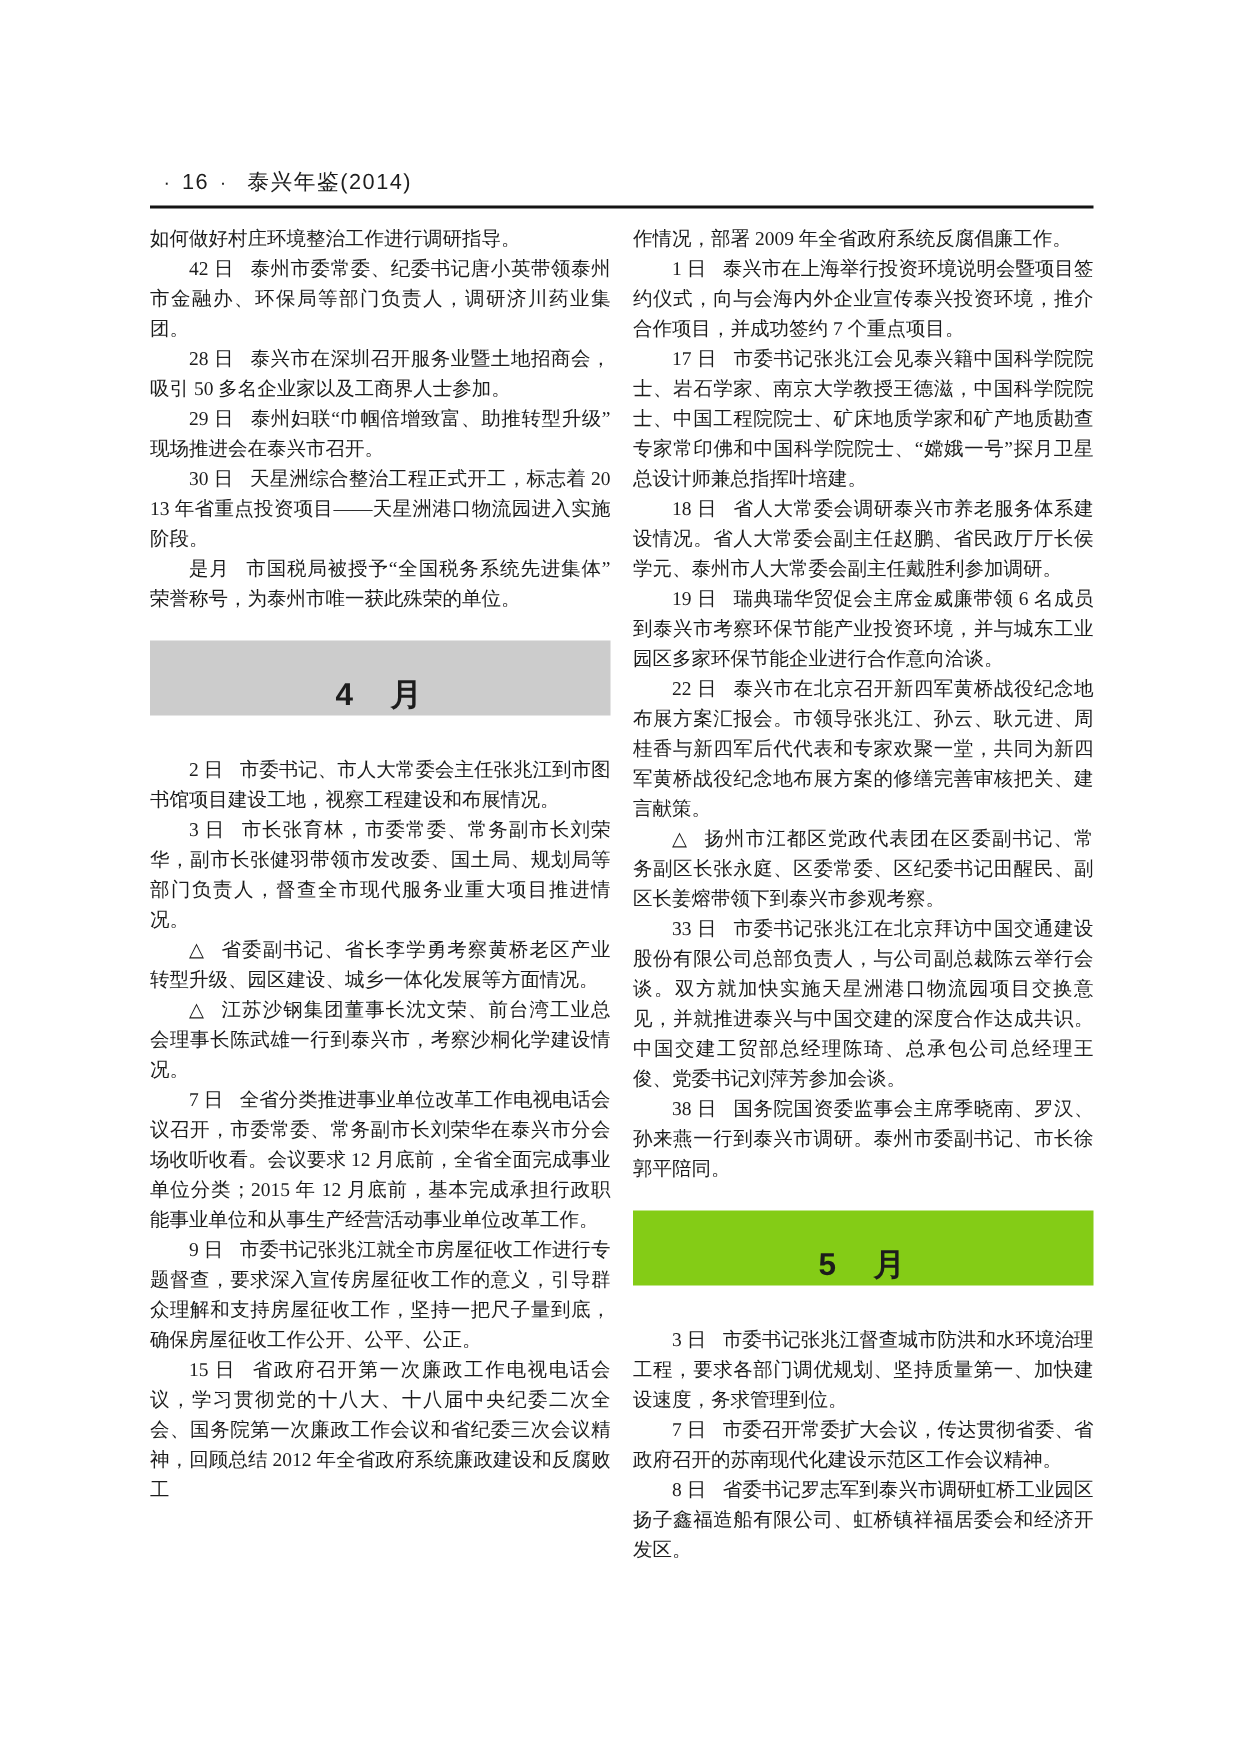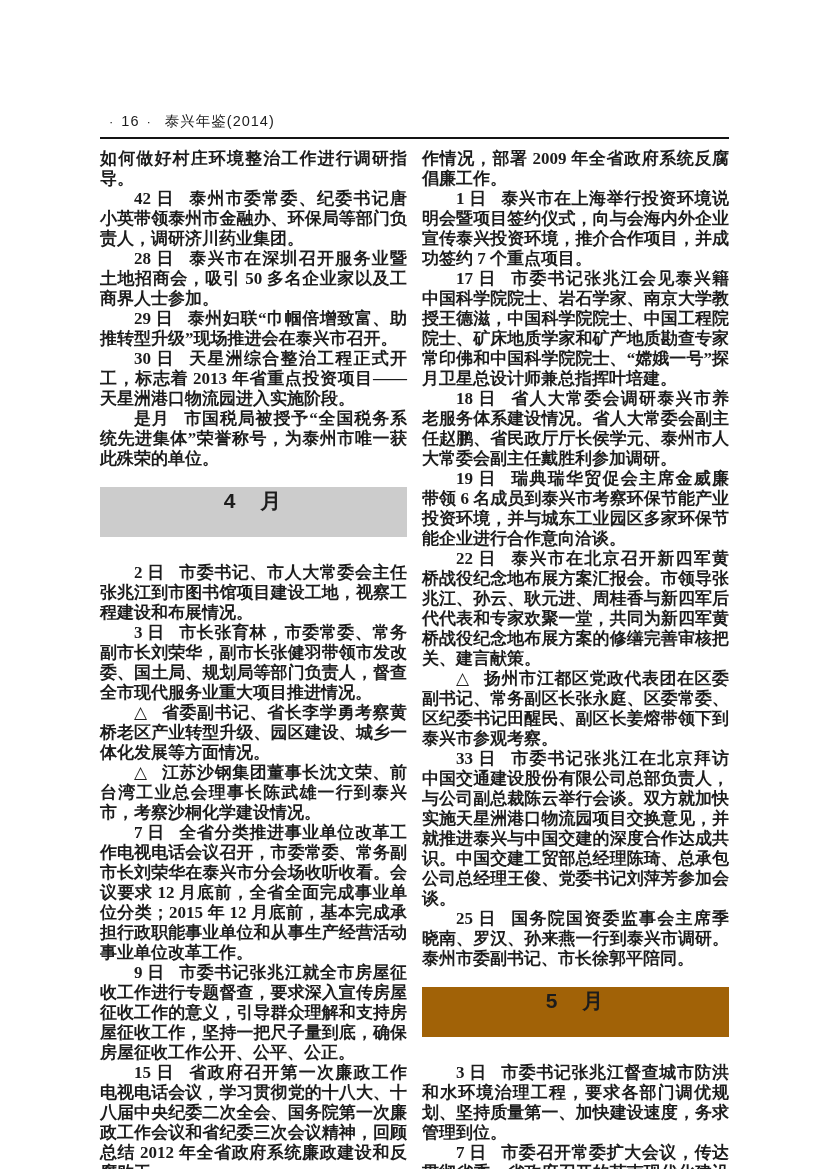--- a/index.html
+++ b/index.html
@@ -44,36 +44,35 @@
     display: flex;
     gap: 15px;
     align-items: flex-start;
   }
   .column {
     width: 307px;
     flex: 0 0 307px;
   }
   .entry, .fragment {
     margin: 0;
-    font-size: 17px;
+    font-size: 13px;
     line-height: 20px;
     text-align: justify;
     text-justify: inter-ideograph;
     word-break: break-all;
-    font-weight: bold;
   }
   .entry { text-indent: 2em; }
   .fragment { text-indent: 0; }
   .entry .label { margin-right: 0.85em; }
   .month-box {
     background: #cccccc;
     height: 50px;
     margin: 18px 0 26px 0;
     display: flex;
-    align-items: flex-start;
+    align-items: flex-end;
     justify-content: center;
   }
   .month-label {
     font-family: "Liberation Sans", "DejaVu Sans", sans-serif;
     font-size: 21px;
     font-weight: bold;
     color: #1c1c1c;
     letter-spacing: 2px;
   }
 </style>
@@ -109,22 +108,22 @@
       </div>
     <div class="column">
         <p class="fragment">作情况，部署 2009 年全省政府系统反腐倡廉工作。</p>
         <p class="entry"><span class="label">1 日</span>泰兴市在上海举行投资环境说明会暨项目签约仪式，向与会海内外企业宣传泰兴投资环境，推介合作项目，并成功签约 7 个重点项目。</p>
         <p class="entry"><span class="label">17 日</span>市委书记张兆江会见泰兴籍中国科学院院士、岩石学家、南京大学教授王德滋，中国科学院院士、中国工程院院士、矿床地质学家和矿产地质勘查专家常印佛和中国科学院院士、“嫦娥一号”探月卫星总设计师兼总指挥叶培建。</p>
         <p class="entry"><span class="label">18 日</span>省人大常委会调研泰兴市养老服务体系建设情况。省人大常委会副主任赵鹏、省民政厅厅长侯学元、泰州市人大常委会副主任戴胜利参加调研。</p>
         <p class="entry"><span class="label">19 日</span>瑞典瑞华贸促会主席金威廉带领 6 名成员到泰兴市考察环保节能产业投资环境，并与城东工业园区多家环保节能企业进行合作意向洽谈。</p>
         <p class="entry"><span class="label">22 日</span>泰兴市在北京召开新四军黄桥战役纪念地布展方案汇报会。市领导张兆江、孙云、耿元进、周桂香与新四军后代代表和专家欢聚一堂，共同为新四军黄桥战役纪念地布展方案的修缮完善审核把关、建言献策。</p>
         <p class="entry"><span class="label">△</span>扬州市江都区党政代表团在区委副书记、常务副区长张永庭、区委常委、区纪委书记田醒民、副区长姜熔带领下到泰兴市参观考察。</p>
         <p class="entry"><span class="label">33 日</span>市委书记张兆江在北京拜访中国交通建设股份有限公司总部负责人，与公司副总裁陈云举行会谈。双方就加快实施天星洲港口物流园项目交换意见，并就推进泰兴与中国交建的深度合作达成共识。中国交建工贸部总经理陈琦、总承包公司总经理王俊、党委书记刘萍芳参加会谈。</p>
-        <p class="entry"><span class="label">25 日</span>国务院国资委监事会主席季晓南、罗汉、孙来燕一行到泰兴市调研。泰州市委副书记、市长徐郭平陪同。</p>
-        <div class="month-box" style="background: #a16207;">
+        <p class="entry"><span class="label">38 日</span>国务院国资委监事会主席季晓南、罗汉、孙来燕一行到泰兴市调研。泰州市委副书记、市长徐郭平陪同。</p>
+        <div class="month-box" style="background: #84cc16;">
           <span class="month-label">5　月</span>
         </div>
         <p class="entry"><span class="label">3 日</span>市委书记张兆江督查城市防洪和水环境治理工程，要求各部门调优规划、坚持质量第一、加快建设速度，务求管理到位。</p>
         <p class="entry"><span class="label">7 日</span>市委召开常委扩大会议，传达贯彻省委、省政府召开的苏南现代化建设示范区工作会议精神。</p>
         <p class="entry"><span class="label">8 日</span>省委书记罗志军到泰兴市调研虹桥工业园区扬子鑫福造船有限公司、虹桥镇祥福居委会和经济开发区。</p>
       </div>
   </div>
 
 </div>
 

